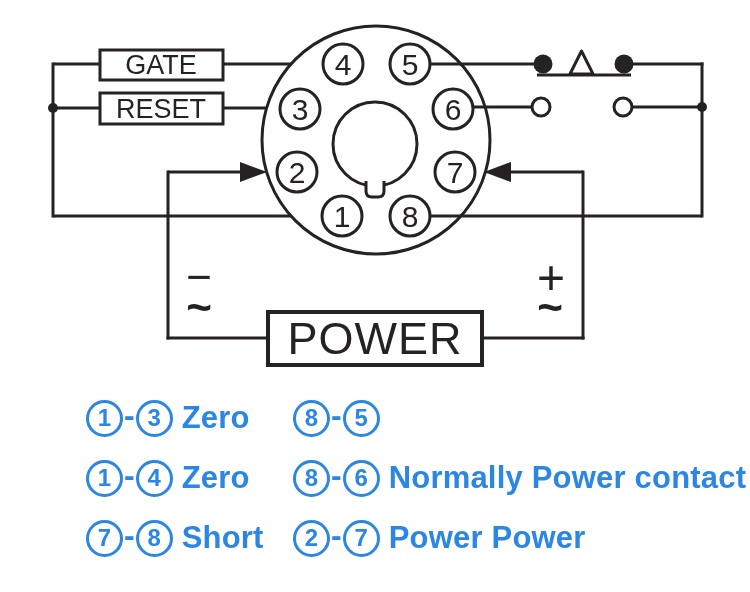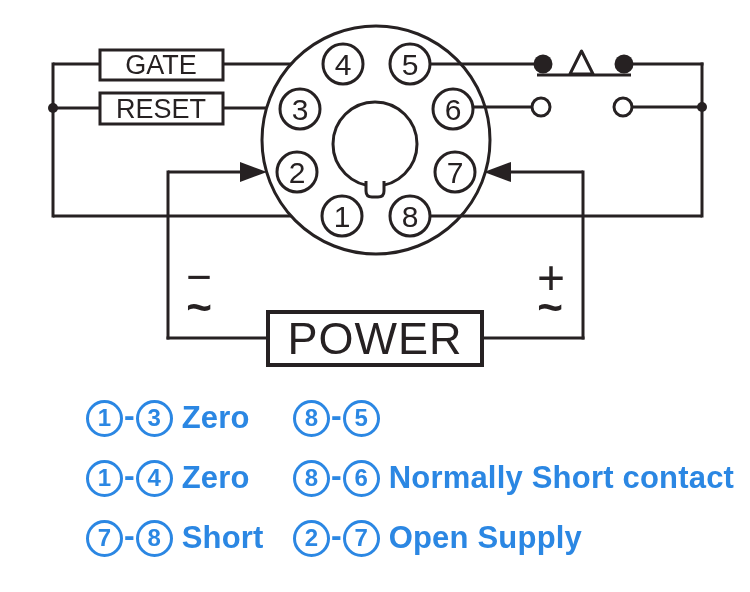--- a/index.html
+++ b/index.html
@@ -154,30 +154,30 @@
     <span class="lcirc">1</span>
     <span class="ldash">-</span>
     <span class="lcirc">4</span>
     <span class="llabel">Zero</span>
   </div>
 
   <div class="legend-item">
     <span class="lcirc">8</span>
     <span class="ldash">-</span>
     <span class="lcirc">6</span>
-    <span class="llabel">Normally Short contact</span>
+    <span class="llabel">Normally Power contact</span>
   </div>
 
   <div class="legend-item">
     <span class="lcirc">7</span>
     <span class="ldash">-</span>
     <span class="lcirc">8</span>
     <span class="llabel">Short</span>
   </div>
 
   <div class="legend-item">
     <span class="lcirc">2</span>
     <span class="ldash">-</span>
     <span class="lcirc">7</span>
-    <span class="llabel">Open Supply</span>
+    <span class="llabel">Power Power</span>
   </div>
 
 </div>
 
 </body></html>

